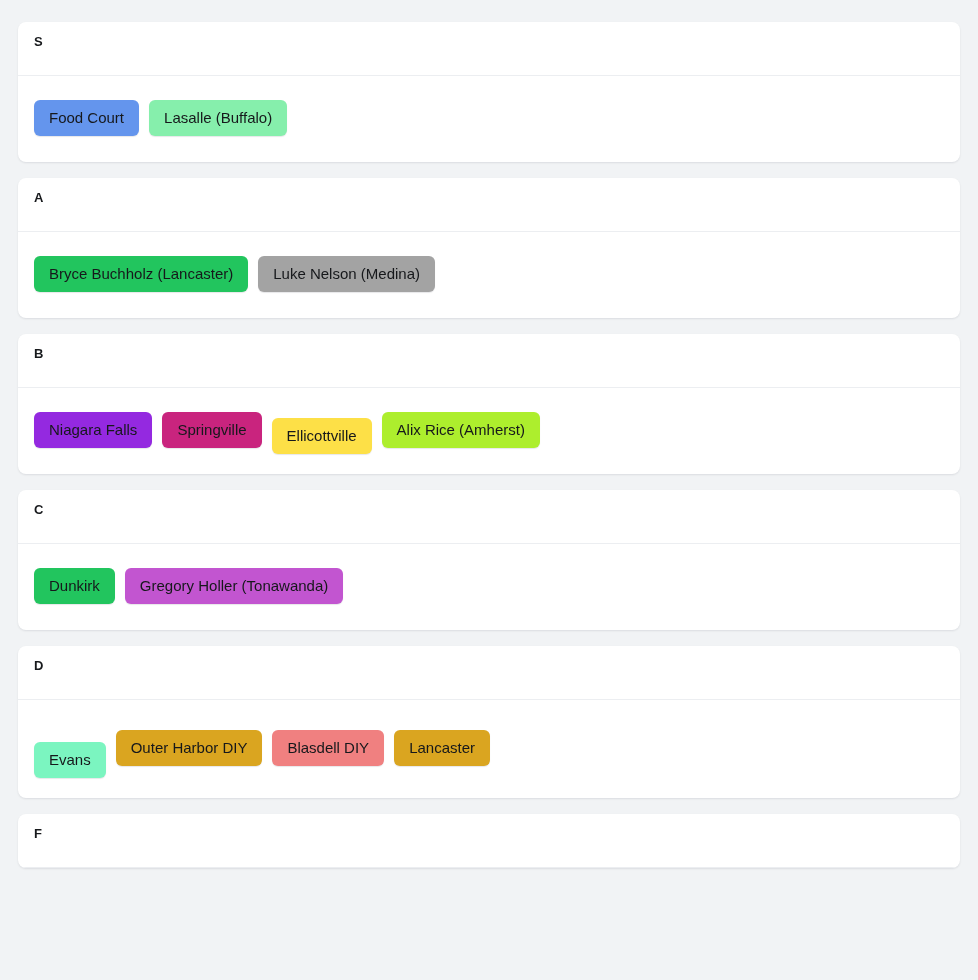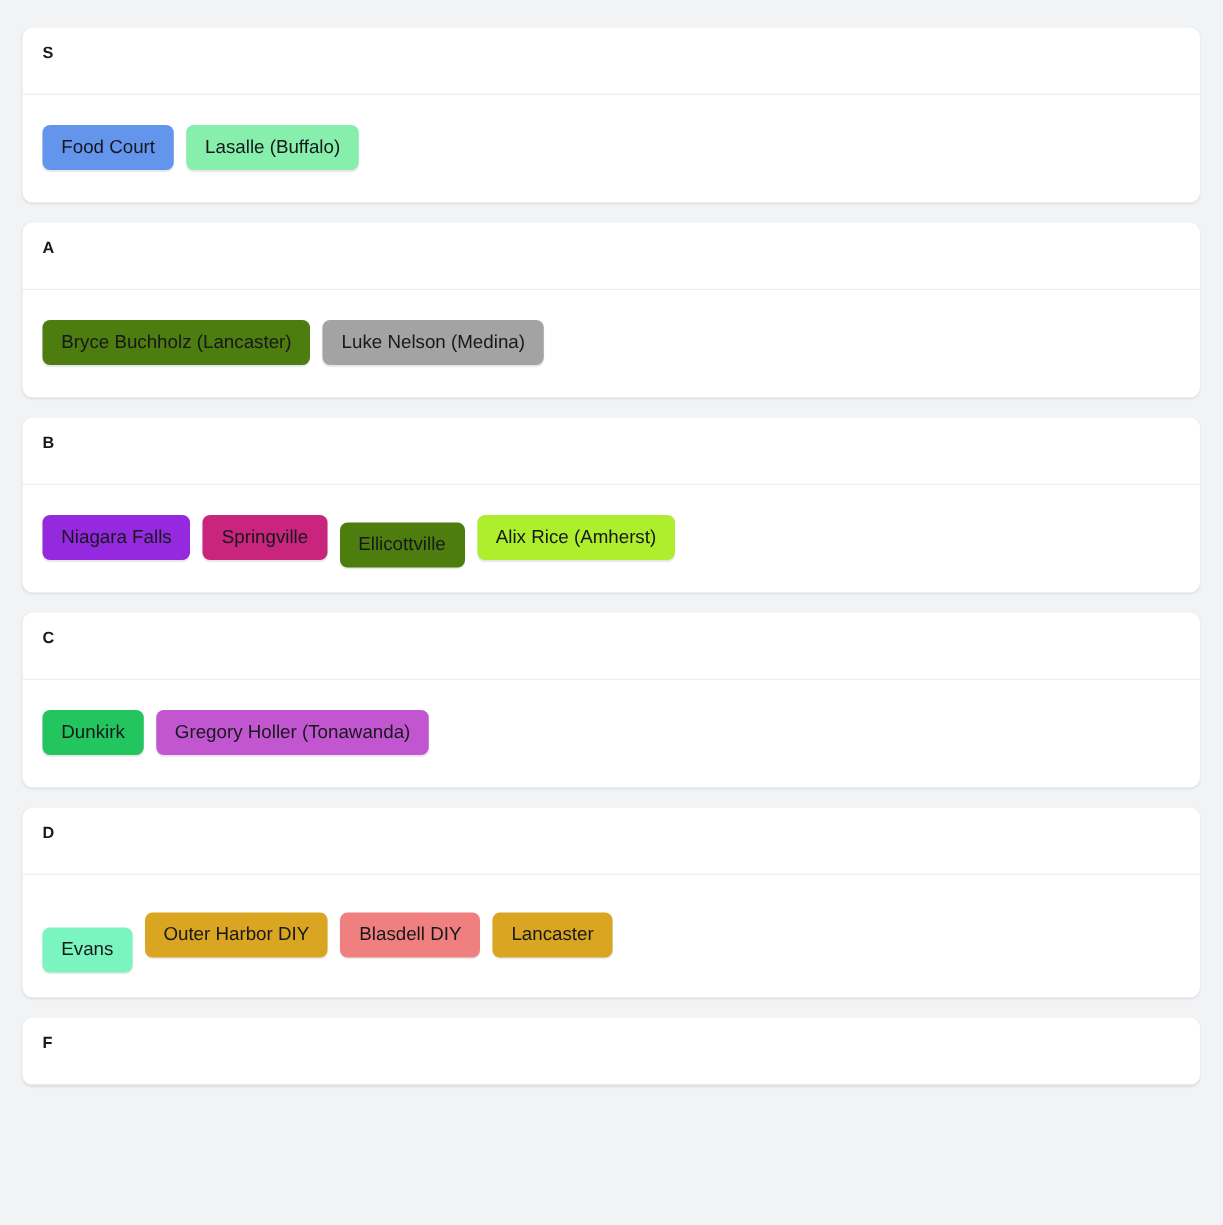--- a/index.html
+++ b/index.html
@@ -82,32 +82,32 @@
       <div class="tier-body">
         <div class="tier-tag" style="background: rgb(100, 149, 237);">Food Court</div>
         <div class="tier-tag" style="background: #86efac;">Lasalle (Buffalo)</div>
       </div>
     </div>
     <div class="tier-card">
       <div class="tier-header">
         <div class="tier-letter">A</div>
       </div>
       <div class="tier-body">
-        <div class="tier-tag" style="background: #4d7c0f;">Bryce Buchholz (Lancaster)</div>
+        <div class="tier-tag" style="background: #22c55e;">Bryce Buchholz (Lancaster)</div>
         <div class="tier-tag" style="background: #a3a3a3;">Luke Nelson (Medina)</div>
       </div>
     </div>
     <div class="tier-card">
       <div class="tier-header">
         <div class="tier-letter">B</div>
       </div>
       <div class="tier-body">
         <div class="tier-tag" style="background: rgb(148, 41, 224);">Niagara Falls</div>
         <div class="tier-tag" style="background: rgb(201, 36, 126);">Springville</div>
-        <div class="tier-tag" style="background: #4d7c0f; margin-top: 12px;">Ellicottville</div>
+        <div class="tier-tag" style="background: #fde047; margin-top: 12px;">Ellicottville</div>
         <div class="tier-tag" style="background: rgb(173, 238, 45);">Alix Rice (Amherst)</div>
       </div>
     </div>
     <div class="tier-card">
       <div class="tier-header">
         <div class="tier-letter">C</div>
       </div>
       <div class="tier-body">
         <div class="tier-tag" style="background: #22c55e;">Dunkirk</div>
         <div class="tier-tag" style="background: rgb(194, 85, 208);">Gregory Holler (Tonawanda)</div>

